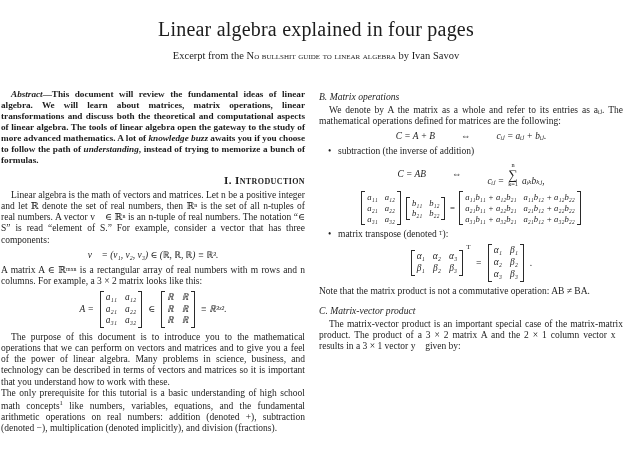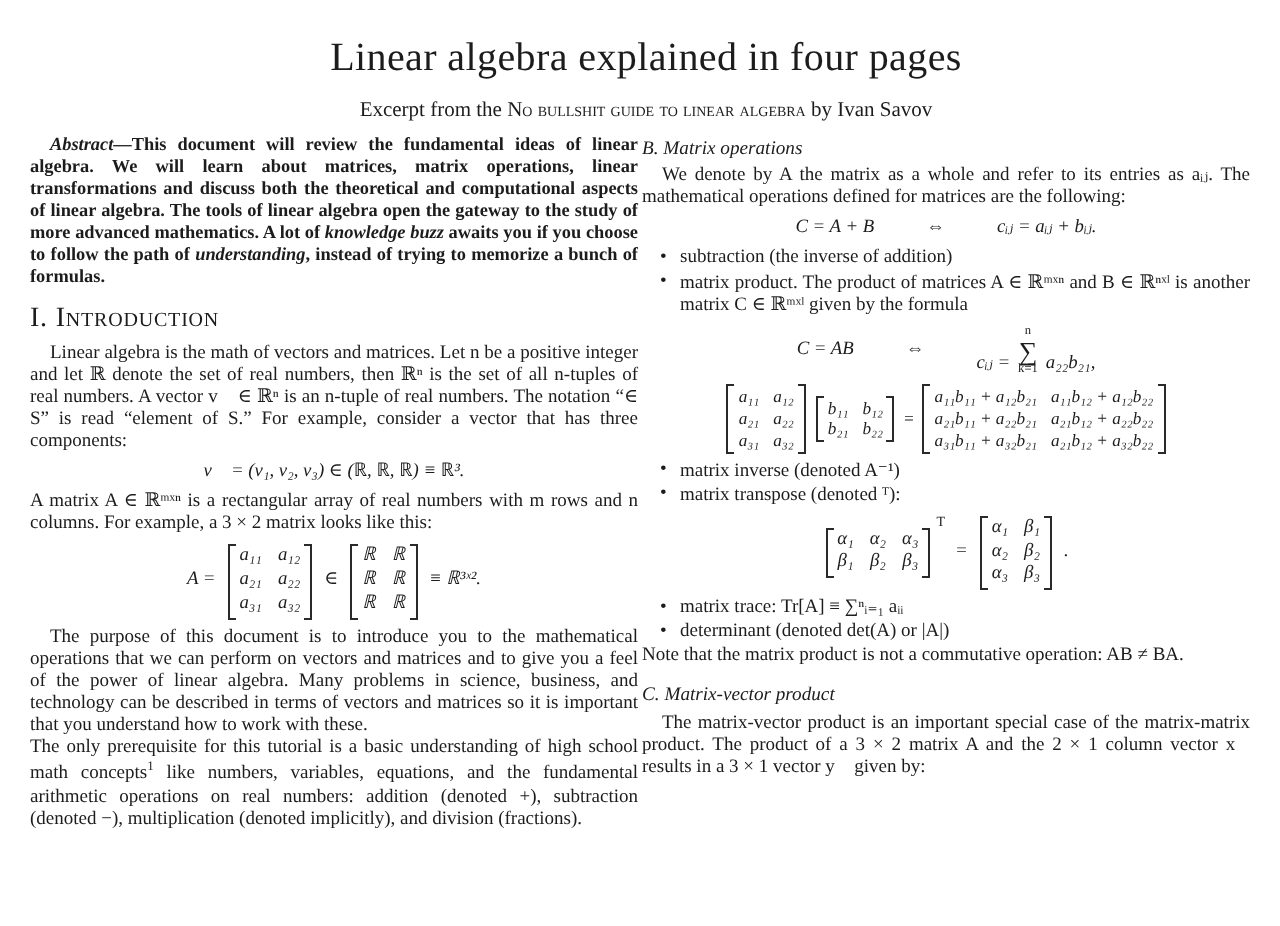--- a/index.html
+++ b/index.html
@@ -1,41 +1,41 @@
 <!DOCTYPE html>
 <html><head>
 <meta charset="utf-8">
 <style>
   html,body{margin:0;padding:0;}
   body{
     width:640px;height:463px;overflow:hidden;background:#ffffff;color:#1c1c1c;
     font-family:"Liberation Serif","DejaVu Serif",serif;
     -webkit-font-smoothing:antialiased;
   }
-  .page{padding:12px 9px 0 15px;}
+  .page{padding:12px 9px 0 1px;}
   .title{
     font-size:20px;font-weight:normal;text-align:center;margin:6px 0 0 0;letter-spacing:.2px;
   }
   .subtitle{
     text-align:center;font-size:10.5px;margin-top:9px;
   }
   .sc{font-variant:small-caps;text-align:center;}
-  .columns{display:flex;gap:2px;margin-top:6px;}
+  .columns{display:flex;gap:14px;margin-top:28px;}
   .col{
     width:304px;font-size:9.5px;line-height:1.17;text-align:justify;
   }
   .col p{margin:0;}
   p.indent{text-indent:10px;}
   .abstract{
     font-weight:bold;font-size:9.2px;line-height:1.2;margin-bottom:7px !important;text-indent:10px;
   }
   .abstract-label{font-style:italic;}
   .bi{font-style:italic;}
   .sec{
-    font-size:14px;font-weight:normal;font-variant:small-caps;text-align:left;
+    font-size:11px;font-weight:bold;font-variant:small-caps;text-align:right;
     letter-spacing:.4px;margin:8px 0 3px 0;
   }
   .subsec{
     font-size:9.6px;font-weight:normal;font-style:italic;margin:8px 0 3px 0;text-align:left;
   }
   .eq{
     display:flex;justify-content:center;align-items:center;gap:5px;
     margin:4px 0;font-style:italic;font-size:9.4px;text-align:center;
   }
   .eq.wide{gap:26px;}
@@ -141,34 +141,33 @@
 
 
       <div class="eq wide">
         <span>C = A + B</span>
         <span>⇔</span>
         <span>cᵢⱼ = aᵢⱼ + bᵢⱼ.</span>
       </div>
 
       <ul class="blist">
         <li>subtraction (the inverse of addition)</li>
-        <li>matrix product. The product of matrices A ∈ ℝᵐˣⁿ and B ∈ ℝⁿˣˡ is another matrix C ∈ ℝᵐˣˡ given by the formula</li>
       </ul>
 
       <div class="eq wide">
         <span>C = AB</span>
         <span>⇔</span>
         <span class="grp">
           <span>cᵢⱼ =</span>
           <span class="sum">
             <span class="lim">n</span>
             <span class="sym">∑</span>
             <span class="lim">k=1</span>
           </span>
-          <span>a₂₂b₂₁,</span>
+          <span>aᵢₖbₖⱼ,</span>
         </span>
       </div>
 
       <div class="eq small">
         <span class="matrix">
             <span class="mrow">
               <span class="mcell">a₁₁</span>
               <span class="mcell">a₁₂</span>
             </span>
             <span class="mrow">
@@ -201,21 +200,20 @@
               <span class="mcell">a₂₁b₁₂ + a₂₂b₂₂</span>
             </span>
             <span class="mrow">
               <span class="mcell">a₃₁b₁₁ + a₃₂b₂₁</span>
               <span class="mcell">a₂₁b₁₂ + a₃₂b₂₂</span>
             </span>
           </span>
       </div>
 
       <ul class="blist">
-        <li>matrix inverse (denoted A⁻¹)</li>
         <li>matrix transpose (denoted ᵀ):</li>
       </ul>
 
       <div class="eq">
         <span class="matrix">
             <span class="mrow">
               <span class="mcell">α₁</span>
               <span class="mcell">α₂</span>
               <span class="mcell">α₃</span>
             </span>
@@ -237,24 +235,20 @@
               <span class="mcell">β₂</span>
             </span>
             <span class="mrow">
               <span class="mcell">α₃</span>
               <span class="mcell">β₃</span>
             </span>
           </span>
         <span>.</span>
       </div>
 
-      <ul class="blist">
-        <li>matrix trace: Tr[A] ≡ ∑ⁿᵢ₌₁ aᵢᵢ</li>
-        <li>determinant (denoted det(A) or |A|)</li>
-      </ul>
 
       <p>Note that the matrix product is not a commutative operation: AB ≠ BA.</p>
 
       <h3 class="subsec">C. Matrix-vector product</h3>
 
       <p class="indent">The matrix-vector product is an important special case of the matrix-matrix product. The product of a 3 × 2 matrix A and the 2 × 1 column vector x⃗ results in a 3 × 1 vector y⃗ given by:</p>
 
     </div>
   </div>
 </div>

